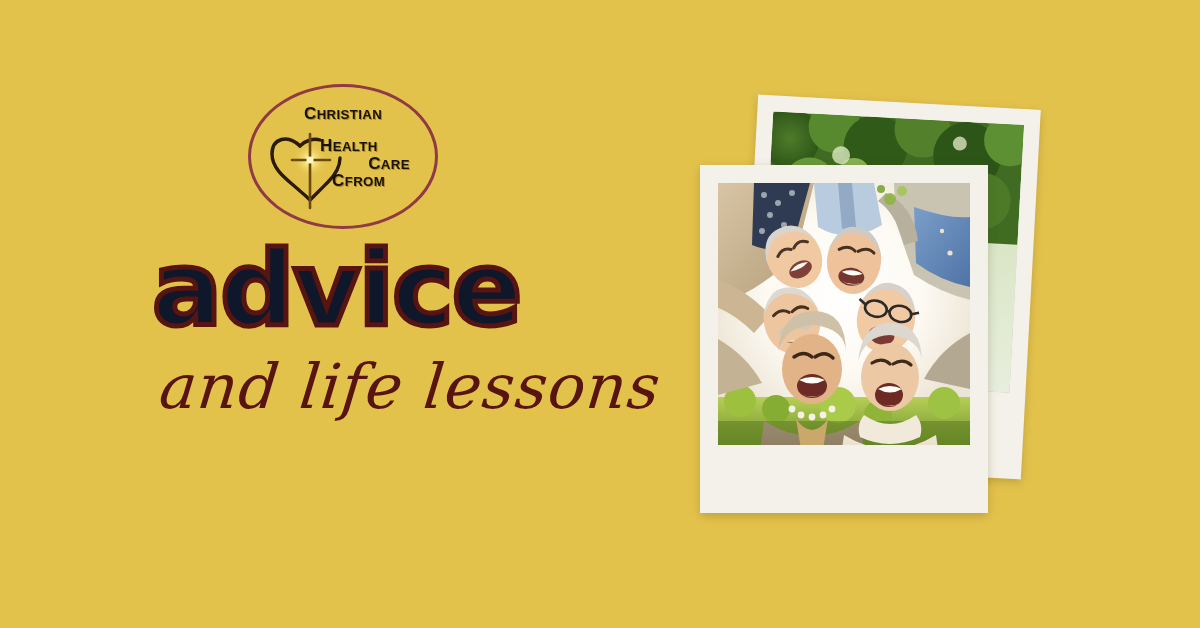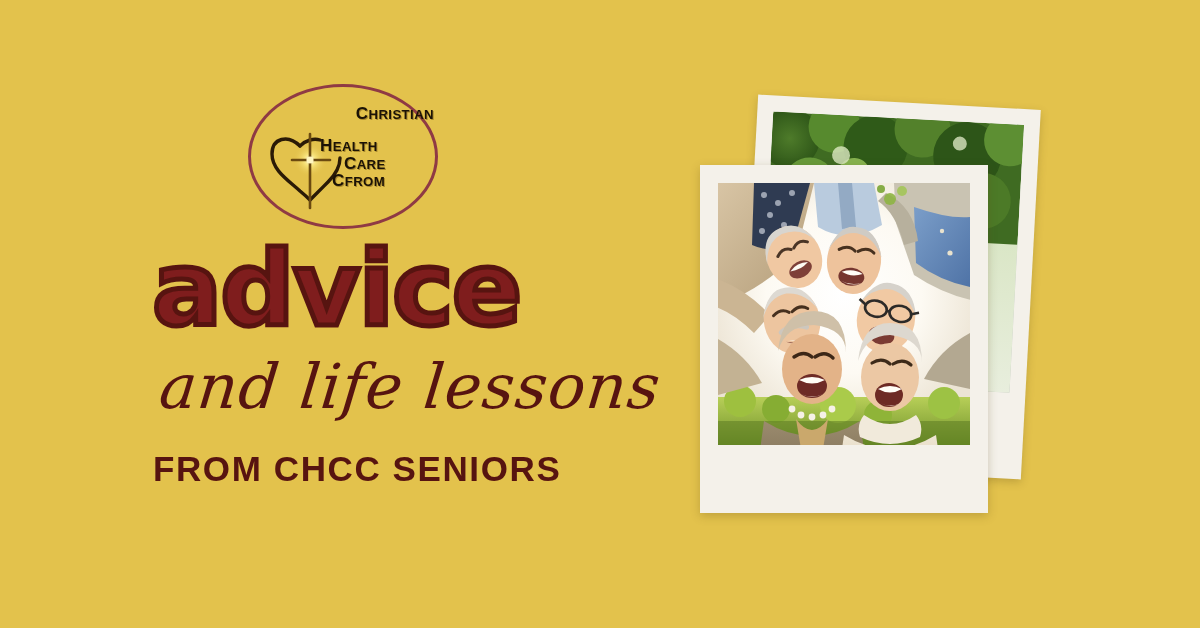--- a/index.html
+++ b/index.html
@@ -58,23 +58,23 @@
     line-height: 1.02;
     text-shadow: 1px 1px 0 rgba(120,90,20,.55);
   }
   .logo-line { display: block; white-space: nowrap; }
   .logo-line .cap {
     font-size: 17px;
   }
   .logo-line .sm {
     font-size: 13.2px;
   }
-  .ln-christian { font-size: 0; text-align: right; }
+  .ln-christian { font-size: 0; }
   .ln-health { font-size: 0; padding-left: 16px; margin-top: 15px; }
-  .ln-care   { font-size: 0; padding-left: 40px; }
+  .ln-care   { font-size: 0; padding-left: 40px; text-align: center; }
   .ln-center { font-size: 0; padding-left: 28px; }
 
   
   .headline {
     position: absolute;
     left: 0;
     top: 247px;
     font-family: "DejaVu Sans", sans-serif;
     font-weight: 700;
     font-size: 104px;
@@ -185,23 +185,22 @@
       </svg>
 
       <div class="logo-text" style="color: rgb(27, 18, 6);">
         <span class="logo-line ln-christian"><span class="cap">C</span><span class="sm">HRISTIAN</span></span>
         <span class="logo-line ln-health"><span class="cap">H</span><span class="sm">EALTH</span></span>
         <span class="logo-line ln-care"><span class="cap">C</span><span class="sm">ARE</span></span>
         <span class="logo-line ln-center"><span class="cap">C</span><span class="sm">FROM</span></span>
       </div>
     </div>
 
-    <div class="headline" style="color: #7f1d1d; -webkit-text-stroke: 5px rgb(87, 20, 16);">advice</div>
+    <div class="headline" style="color: #0f172a; -webkit-text-stroke: 5px rgb(87, 20, 16);">advice</div>
     <div class="script" style="color: rgb(87, 20, 16);">and life lessons</div>
-    <div class="subtitle" style="color: rgb(87, 20, 16);">FROM CHCC SENIORS</div>
   </div>
 
   <div class="photos">
 
     <div class="polaroid pol-back" style="background: rgb(244, 241, 234);">
       <div class="window">
         <svg width="251" height="268" viewBox="0 0 251 268" preserveAspectRatio="xMidYMid slice">
           <defs>
             <linearGradient id="bgSky" x1="0" y1="0" x2="0" y2="1">
               <stop offset="0%" stop-color="#cfe0b4"></stop>

